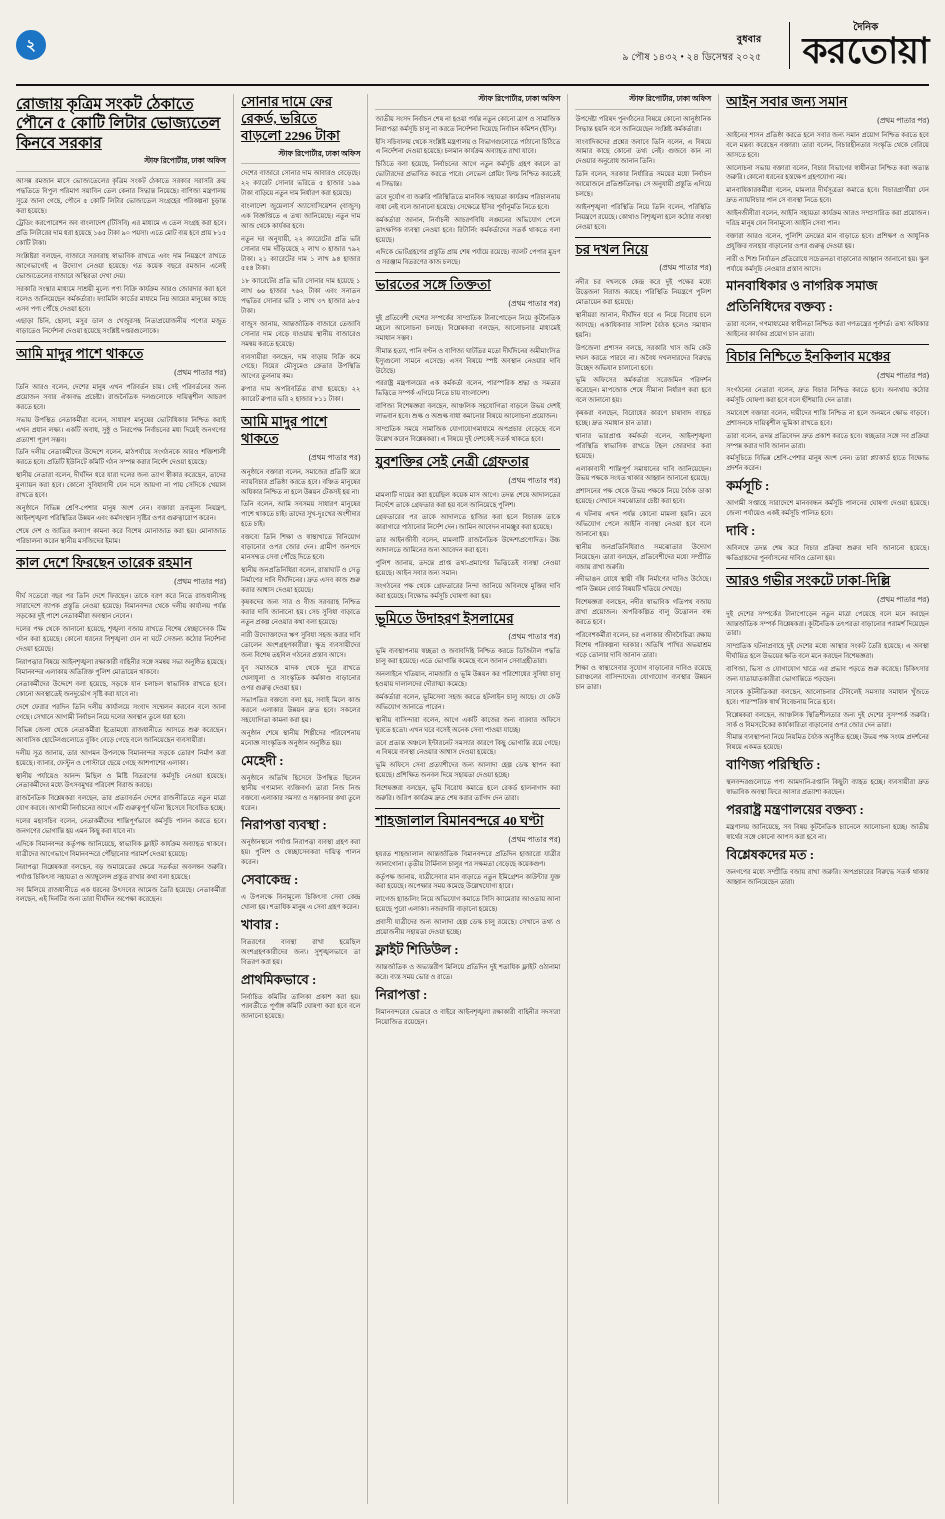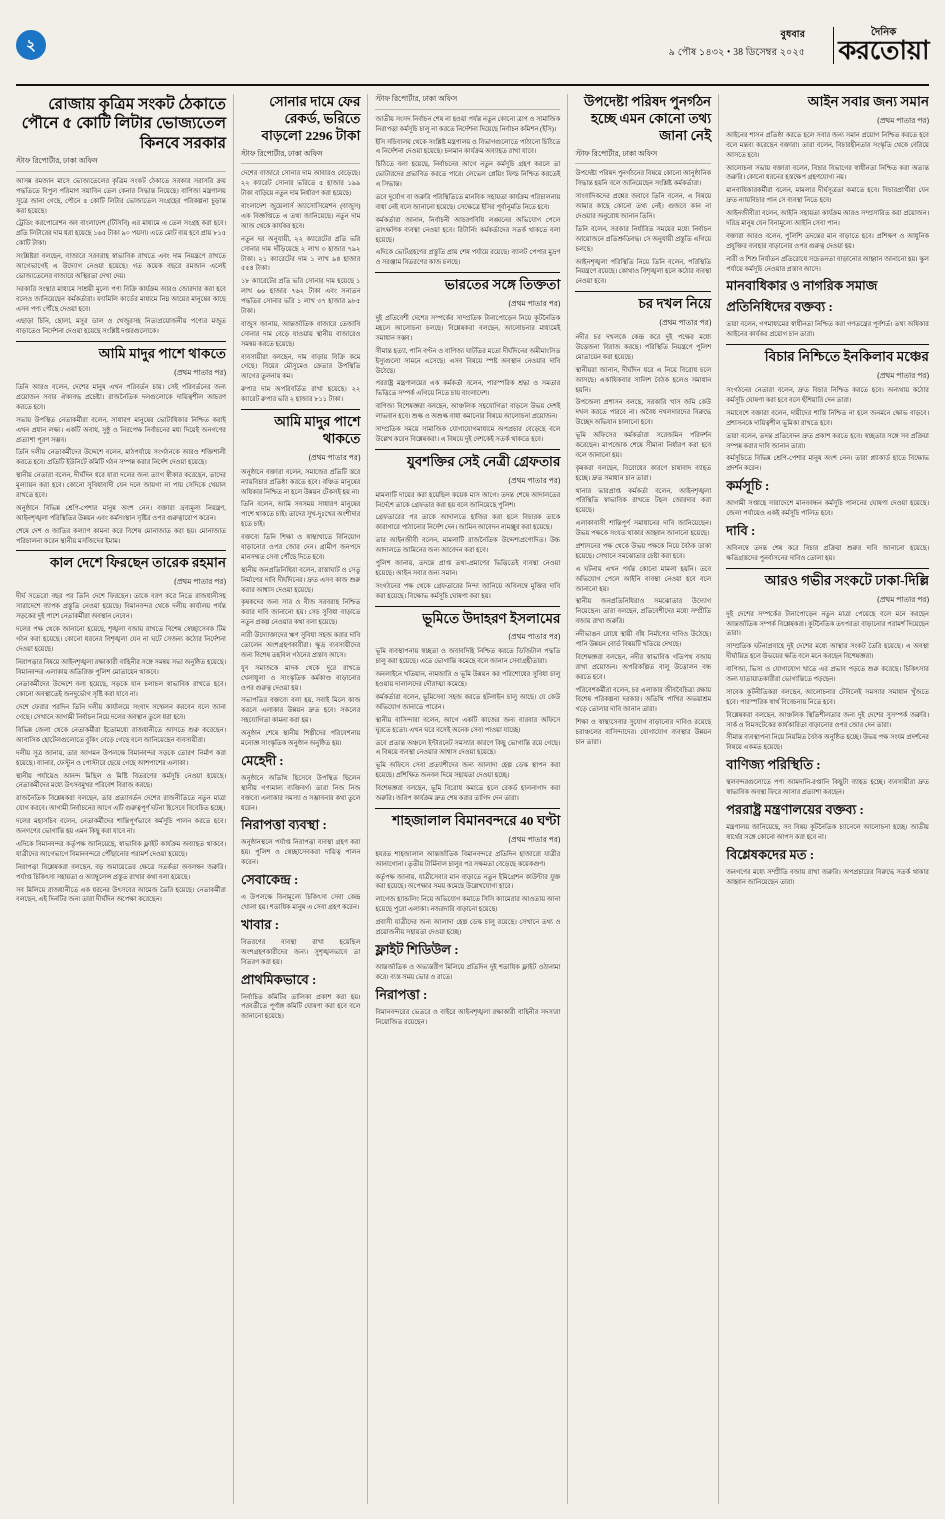--- a/index.html
+++ b/index.html
@@ -30,49 +30,49 @@
     background:#1b74c4;color:#fff;
     display:flex;align-items:center;justify-content:center;
     font-size:15px;font-weight:bold;
   }
   .mast-right{display:flex;align-items:flex-end;gap:28px;}
   .mast-date{
     font-size:9.5px;letter-spacing:.2px;text-align:right;
     padding-bottom:4px;white-space:nowrap;
   }
   .mast-date .dayline{display:block;font-weight:bold;margin-bottom:3px;}
-  .logo-wrap{border-left:1px solid #111;padding-left:4px;text-align:center;}
+  .logo-wrap{border-left:1px solid #111;padding-left:12px;text-align:center;}
   .logo-small{font-size:10px;font-weight:bold;line-height:1;margin-bottom:1px;}
   .logo-big{
-    font-size:26px;font-weight:bold;line-height:1;
+    font-size:36px;font-weight:bold;line-height:1;
     letter-spacing:-0.5px;
   }
   
   .grid{
     display:grid;
     grid-template-columns:1.33fr 0.82fr 1.22fr 0.92fr 1.28fr;
     gap:0px;
     margin-top:8px;
     height:1410px;
   }
   .col{
     padding:0 7px;
     border-right:1px solid #b9b4aa;
     overflow:hidden;
   }
   .col:first-child{padding-left:0;}
   .col:last-child{border-right:none;padding-right:0;}
 
   h2.head{
     font-size:13.5px;line-height:1.25;font-weight:bold;
-    margin:0 0 4px 0;text-align:right;
+    margin:0 0 4px 0;text-align:left;text-decoration:underline;
   }
   h2.head.big{font-size:15.5px;}
   .byline{
-    font-size:7.5px;text-align:left;font-weight:normal;
+    font-size:7.5px;text-align:right;font-weight:bold;
     margin:0 0 3px 0;line-height:1.3;
   }
   .cont{
     font-size:7.5px;text-align:right;margin:0 0 3px 0;
   }
   .rule{border-top:1px solid #111;margin:5px 0 4px 0;}
   .rule.thin{border-top:1px solid #b9b4aa;}
   p.body{
     margin:0 0 3px 0;
     font-size:6.6px;
@@ -88,21 +88,21 @@
 
 <div class="page">
 
   <div class="masthead">
     <div class="mast-left">
       <div class="page-badge">২</div>
     </div>
     <div class="mast-right">
       <div class="mast-date">
         <span class="dayline">বুধবার</span>
-        <span>৯ পৌষ ১৪৩২ • 38 ডিসেম্বর ২০২৫</span>
+        <span>৯ পৌষ ১৪৩২ • ২৪ ডিসেম্বর ২০২৫</span>
       </div>
       <div class="logo-wrap">
         <div class="logo-small">দৈনিক</div>
         <div class="logo-big">করতোয়া</div>
       </div>
     </div>
   </div>
 
   <div class="grid" id="grid">
       <div class="col">
@@ -256,21 +256,20 @@
             <p class="body">প্রবাসী যাত্রীদের জন্য আলাদা হেল্প ডেস্ক চালু রয়েছে। সেখানে তথ্য ও প্রয়োজনীয় সহায়তা দেওয়া হচ্ছে।</p>
             <span class="sub">ফ্লাইট শিডিউল :</span>
             <p class="body">আন্তর্জাতিক ও অভ্যন্তরীণ মিলিয়ে প্রতিদিন দুই শতাধিক ফ্লাইট ওঠানামা করে। ব্যস্ত সময় ভোর ও রাতে।</p>
             <span class="sub">নিরাপত্তা :</span>
             <p class="body">বিমানবন্দরের ভেতরে ও বাইরে আইনশৃঙ্খলা রক্ষাকারী বাহিনীর সদস্যরা নিয়োজিত রয়েছেন।</p>
           </div>
         </div>
       </div>
       <div class="col">
         <div>
-          <h2 class="head ">উপদেষ্টা পরিষদ পুনর্গঠন হচ্ছে এমন কোনো তথ্য জানা নেই</h2>
           <div class="byline">স্টাফ রিপোর্টার, ঢাকা অফিস</div>
           <div class="rule thin"></div>
           <div>
             <p class="body">উপদেষ্টা পরিষদ পুনর্গঠনের বিষয়ে কোনো আনুষ্ঠানিক সিদ্ধান্ত হয়নি বলে জানিয়েছেন সংশ্লিষ্ট কর্মকর্তারা।</p>
             <p class="body">সাংবাদিকদের প্রশ্নের জবাবে তিনি বলেন, এ বিষয়ে আমার কাছে কোনো তথ্য নেই। গুজবে কান না দেওয়ার অনুরোধ জানান তিনি।</p>
             <p class="body">তিনি বলেন, সরকার নির্ধারিত সময়ের মধ্যে নির্বাচন আয়োজনে প্রতিশ্রুতিবদ্ধ। সে অনুযায়ী প্রস্তুতি এগিয়ে চলছে।</p>
             <p class="body">আইনশৃঙ্খলা পরিস্থিতি নিয়ে তিনি বলেন, পরিস্থিতি নিয়ন্ত্রণে রয়েছে। কোথাও বিশৃঙ্খলা হলে কঠোর ব্যবস্থা নেওয়া হবে।</p>
           </div>
         </div>
         <div>

